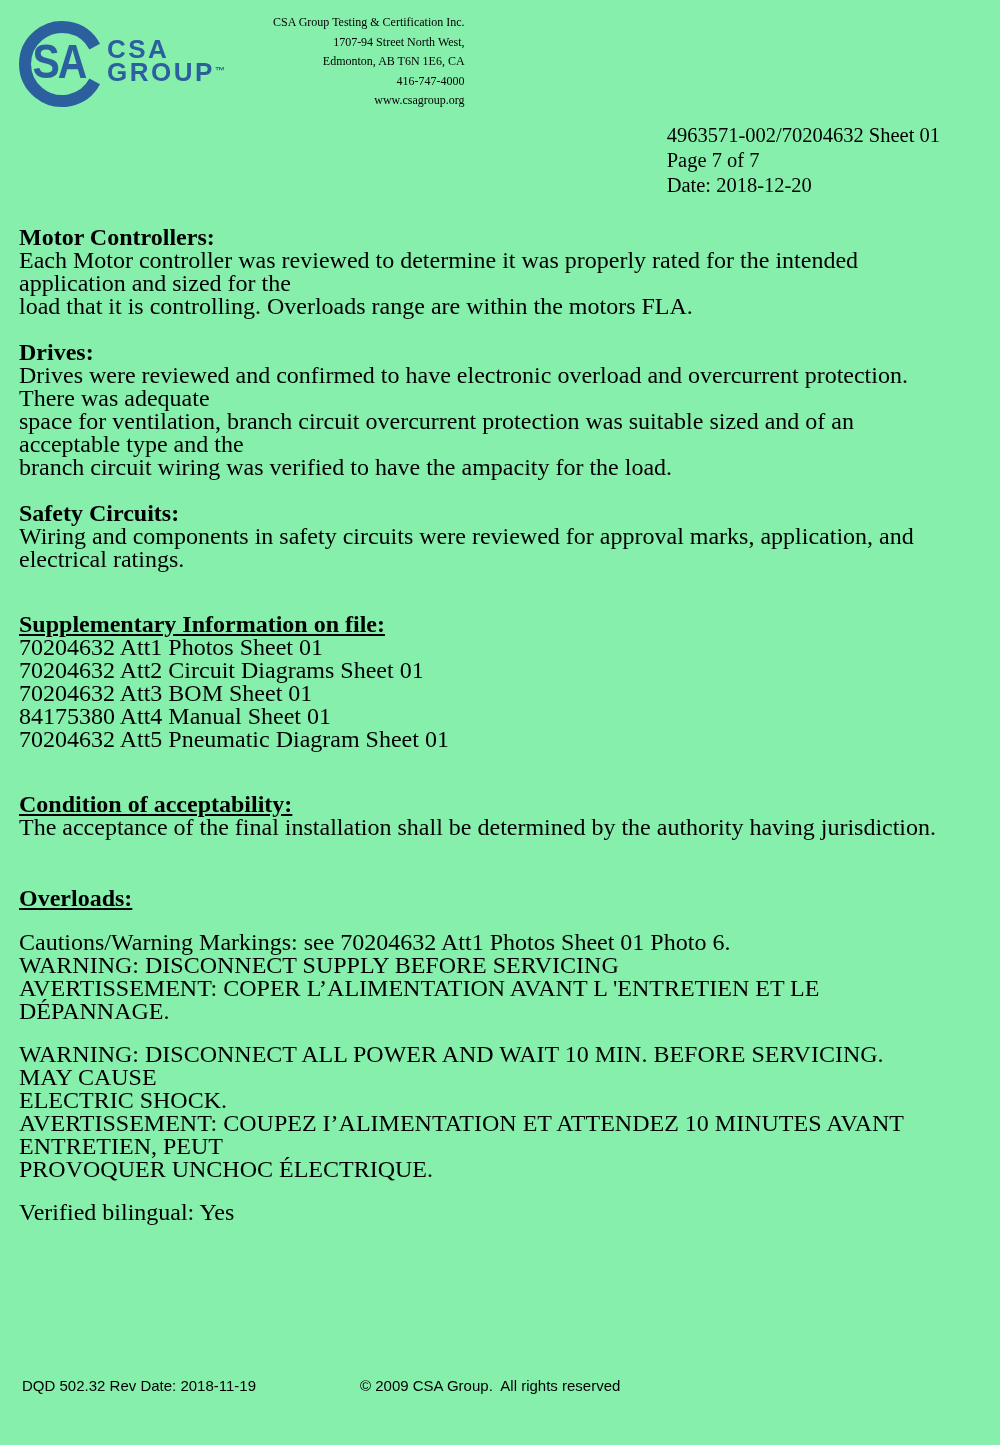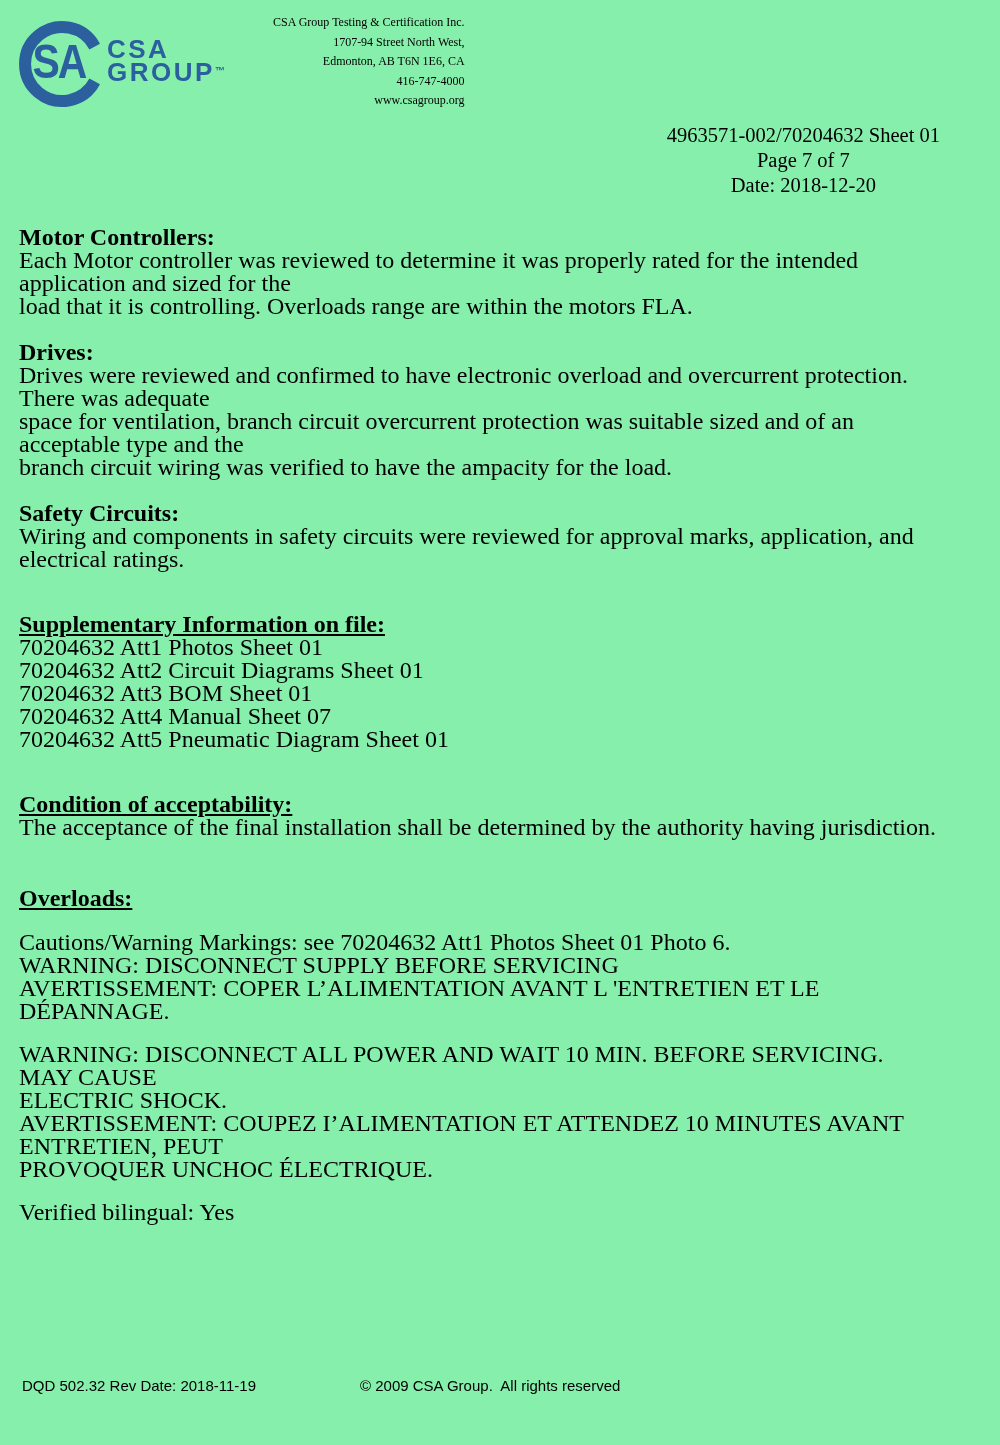--- a/index.html
+++ b/index.html
@@ -18,21 +18,21 @@
     letter-spacing:2.5px;
   }
   .logo-text .tm { font-size:10px; vertical-align:7px; letter-spacing:0; }
 
   .address {
     position:absolute; left:273px; top:13px;
     font-size:12px; line-height:19.5px;text-align:right;
   }
 
   .docref {
-    position:absolute; right:60px; top:123px; text-align:center;
+    position:absolute; right:60px; top:123px; text-align:left;
     font-size:20.5px; line-height:25px;
   }
 
   
   .body {
     position:absolute; left:19px; top:226px; width:918px;
     font-size:24px; line-height:23px;
   }
   .sec-heading { font-weight:bold; }
   .sec-heading.u { text-decoration:underline; }
@@ -99,21 +99,21 @@
     <div>
       <div class="sec-heading mt-line">Safety Circuits:</div>
       <div>Wiring and components in safety circuits were reviewed for approval marks, application, and electrical ratings.</div>
     </div>
 
     <div>
       <div class="sec-heading u mt-2line">Supplementary Information on file:</div>
       <div>70204632 Att1 Photos Sheet 01</div>
       <div>70204632 Att2 Circuit Diagrams Sheet 01</div>
       <div>70204632 Att3 BOM Sheet 01</div>
-      <div>70204632 Att4 Manual Sheet 07</div>
+      <div>84175380 Att4 Manual Sheet 01</div>
       <div>70204632 Att5 Pneumatic Diagram Sheet 01</div>
     </div>
 
     <div>
       <div class="sec-heading u mt-2line">Condition of acceptability:</div>
       <div>The acceptance of the final installation shall be determined by the authority having jurisdiction.</div>
     </div>
 
     <div>
       <div class="sec-heading u mt-mark">Overloads:</div>

